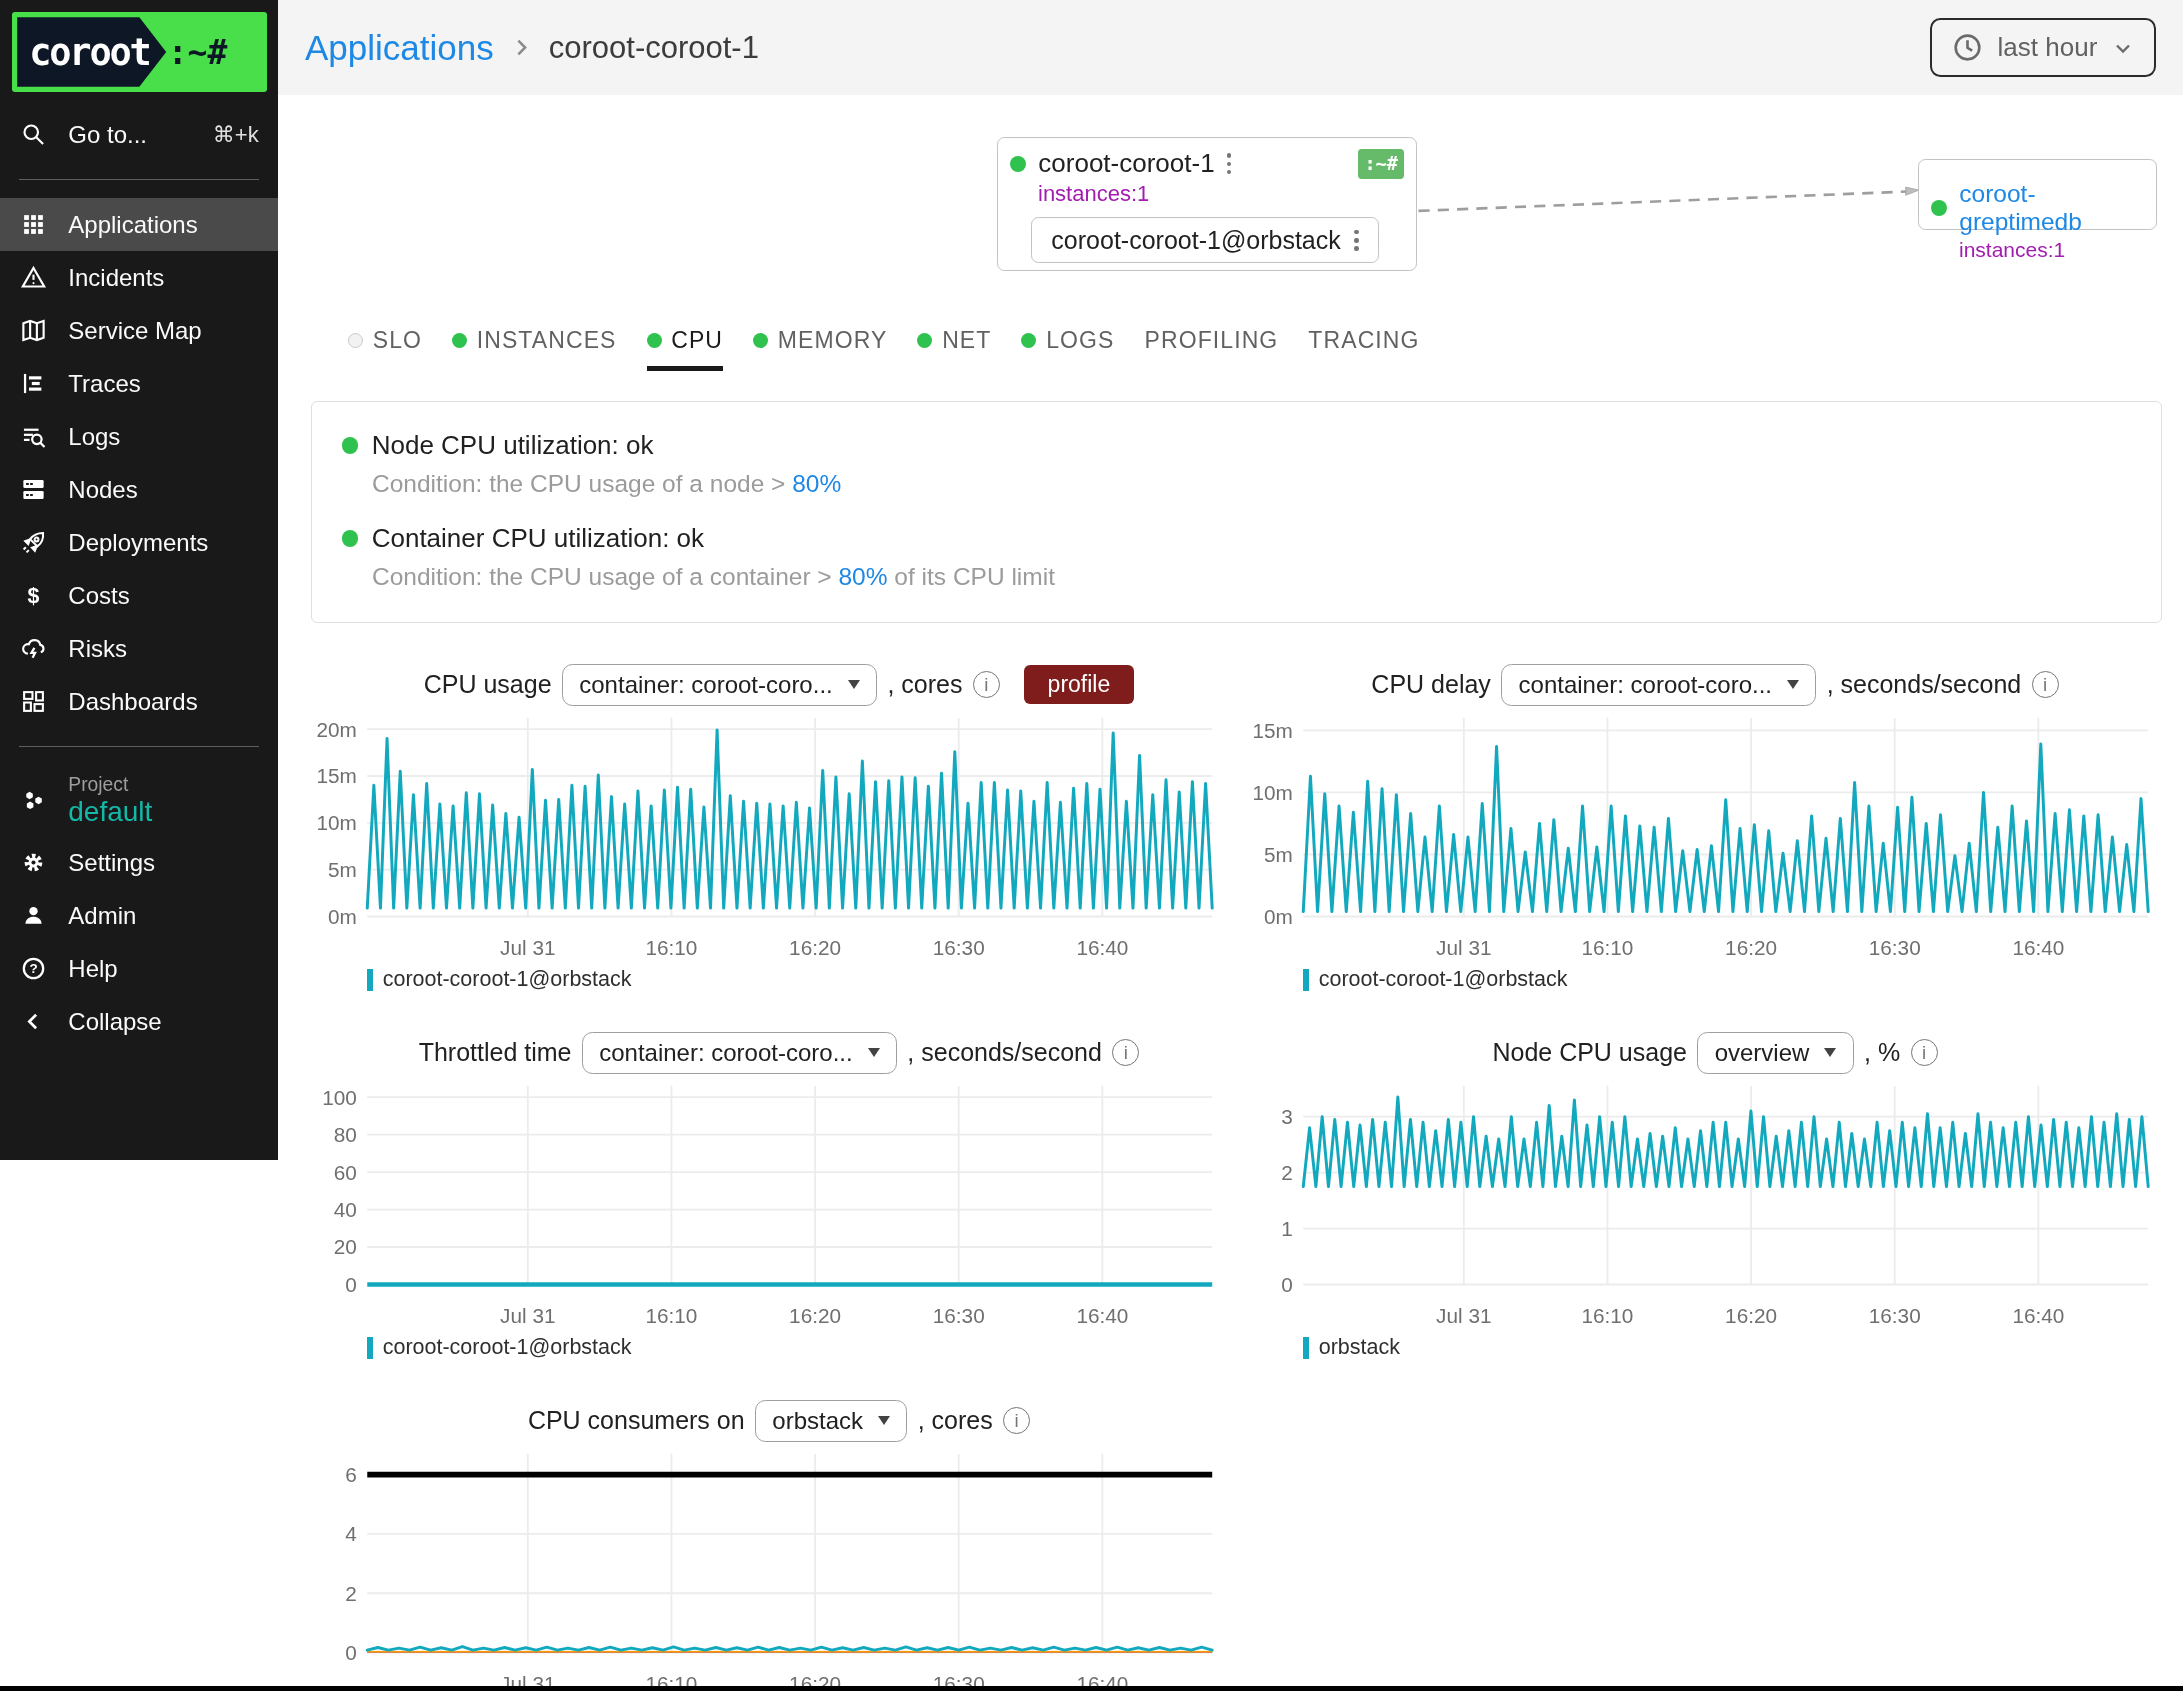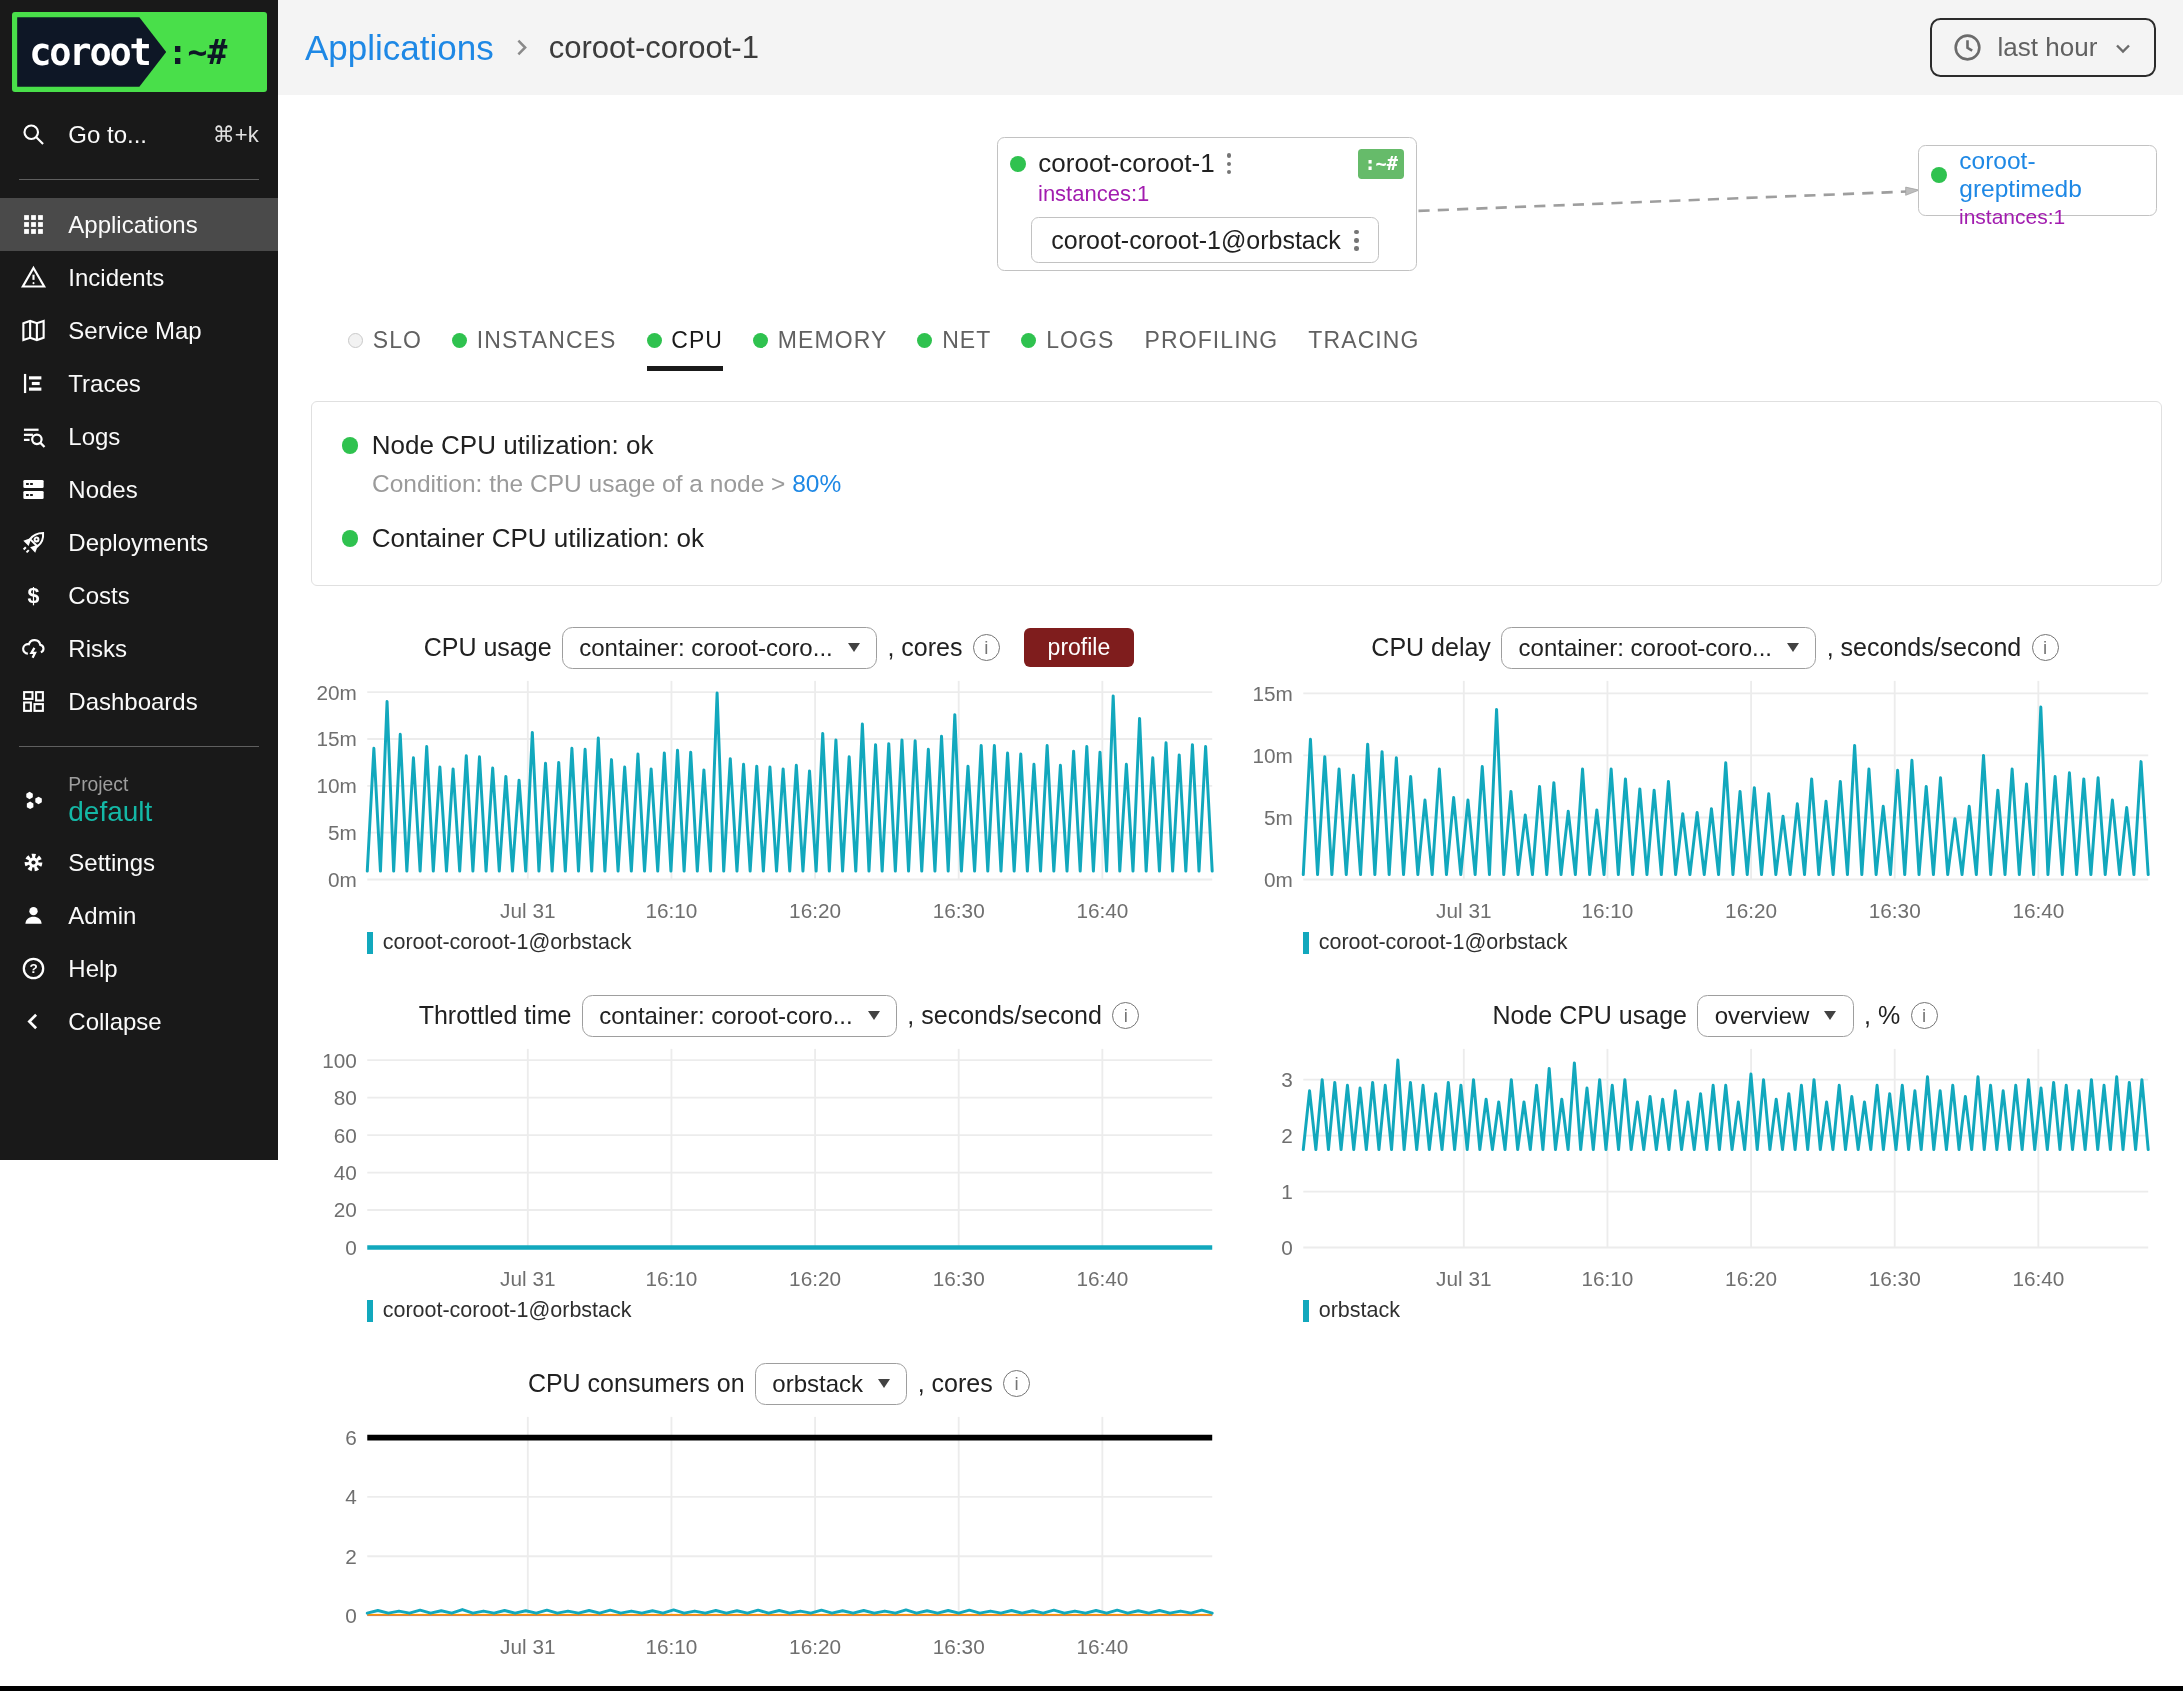--- a/index.html
+++ b/index.html
@@ -34,21 +34,21 @@
   
   .main { position:absolute; left:278px; top:95px; width:1905px; }
   .svcmap { position:relative; height:214px; }
   .node-card { position:absolute; border:1.5px solid #c2c2c2; border-radius:7.4px; background:#fff; }
   .card-main { left:719px; top:42px; width:420px; height:134px; padding:10.4px 12px; }
   .card-title { display:flex; align-items:center; gap:12px; font-size:26px; color:#212121; }
   .gdot { width:16.3px; height:16.3px; border-radius:50%; background:#2fc24f; flex:0 0 16.3px; }
   .badge { margin-left:auto; background:#66bb6a; color:#fff; font-family:"DejaVu Sans Mono",monospace; font-weight:bold; font-size:18.6px; padding:4.5px 6px; border-radius:3.7px; }
   .insts { margin-left:28px; color:#a21caf; font-size:22px; margin-top:1.5px; }
   .inst-box { margin-left:21px; margin-top:10.4px; width:348px; height:46px; border:1.5px solid #c2c2c2; border-radius:7.4px; display:flex; align-items:center; justify-content:center; gap:13.4px; font-size:25px; color:#212121; cursor:pointer; }
-  .card-db { left:1640px; top:50px; width:239px; height:71px; padding:1px 12px; }
+  .card-db { left:1640px; top:64px; width:239px; height:71px; padding:20px 12px; }
   .card-db .card-title { font-size:24.5px; }
   .db-link { color:#1e88e5; cursor:pointer; }
   .card-db .insts { font-size:21px; }
   .connector { position:absolute; left:1139px; top:86px; }
   
   .tabs { margin:18px 0 0 70px; display:flex; gap:30px; align-items:flex-end; }
   .tab { display:flex; align-items:center; gap:9.7px; font-size:23px; letter-spacing:1.1px; color:#616161; padding-bottom:12px; border-bottom:5.2px solid transparent; font-weight:500; cursor:pointer; }
   .tab.active { color:#1a1a1a; border-color:#1a1a1a; }
   .tab .tdot { width:15px; height:15px; border-radius:50%; }
   .tdot.green { background:#2fc24f; }
@@ -369,20 +369,23 @@
       <span class="gdot"></span>
       <span>Node CPU utilization: ok</span>
     </div>
     <div class="check-cond">
       <span>Condition: the CPU usage of a node &gt; </span><span class="thr">80%</span><span></span>
     </div>
     <div class="check-title">
       <span class="gdot"></span>
       <span>Container CPU utilization: ok</span>
     </div>
+    <div class="check-cond">
+      <span>Condition: the CPU usage of a container &gt; </span><span class="thr">80%</span><span> of its CPU limit</span>
+    </div>
   </section>
 
   <section class="charts">
     <div class="chart"><div class="chart-title">
           <span>CPU usage</span>
           <div class="dropdown">
             <span>container: coroot-coro...</span>
             <span class="caret"></span>
           </div>
           <span>, cores</span>

